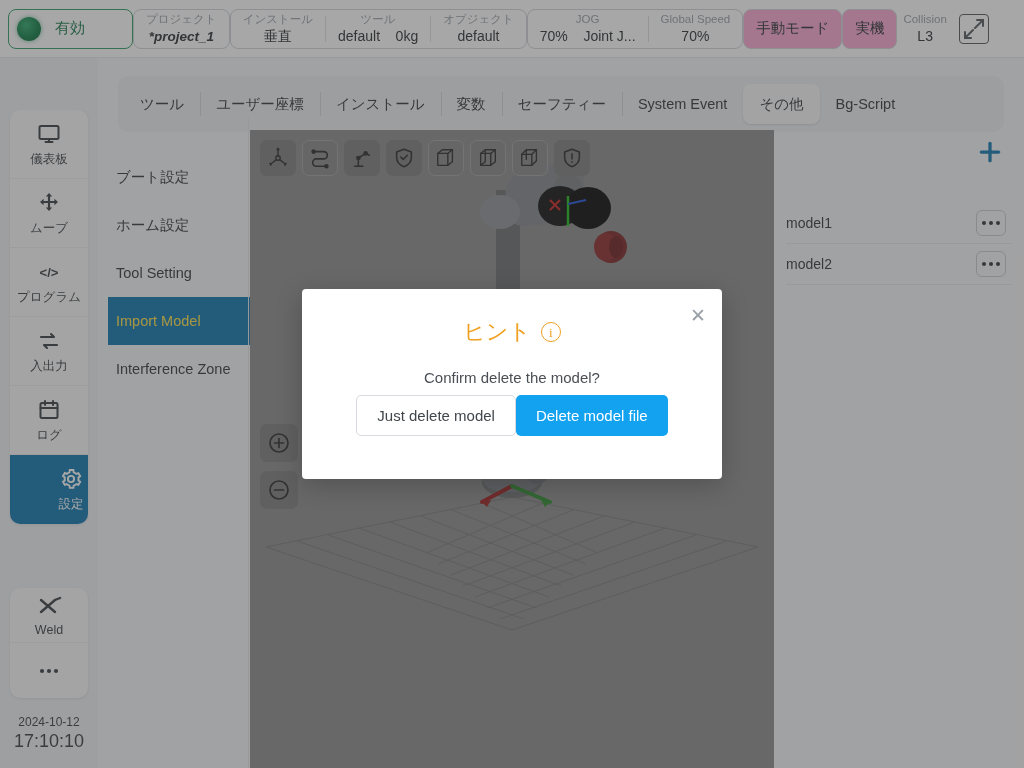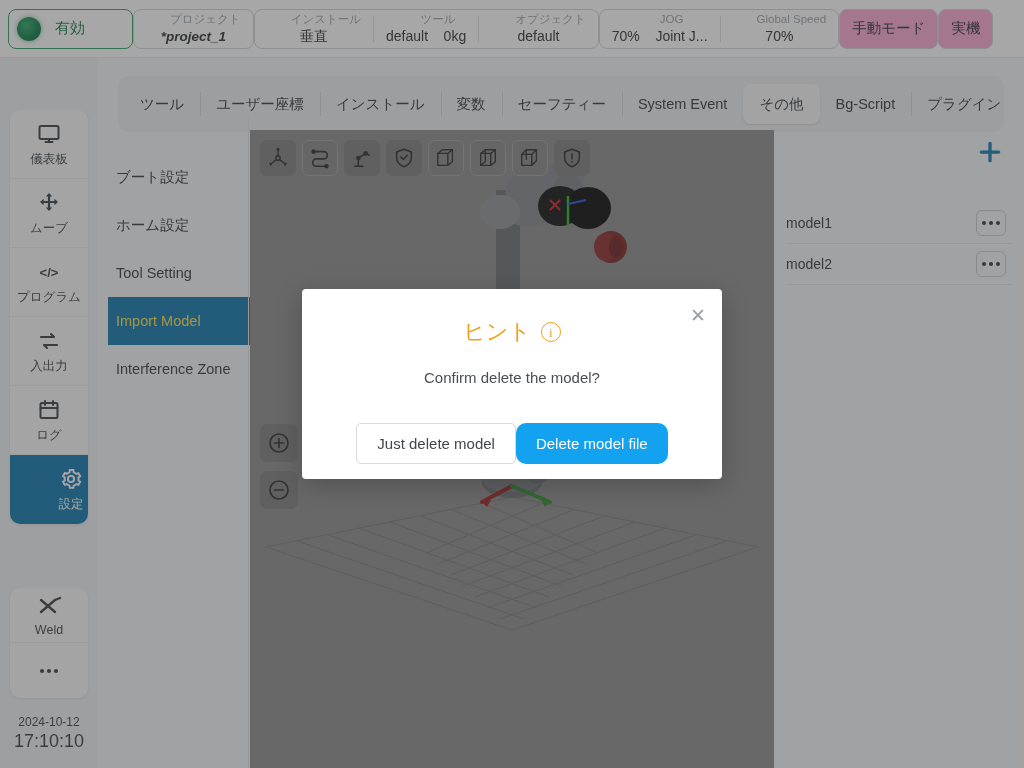--- a/index.html
+++ b/index.html
@@ -51,21 +51,21 @@
     box-shadow: 0 0 5px rgba(20,150,90,0.6);
   }
   .status-text { color: #1b7a4b; font-size: 15px; }
 
   .seg {
     display: flex; flex-direction: column;
     align-items: center; justify-content: center;
     padding: 0 12px;
     min-width: 0;
   }
-  .seg-top { font-size: 11.5px; color: #9aa1a8; line-height: 15px; white-space: nowrap; margin-left: 24px;}
+  .seg-top { font-size: 11.5px; color: #9aa1a8; line-height: 15px; white-space: nowrap;}
   .seg-bot { font-size: 14px; color: #2c3034; line-height: 19px; white-space: nowrap;}
   .seg-bot.ital { font-style: italic; font-weight: bold; font-size: 13.5px;}
   .divider-v { width: 1px; height: 26px; background: #dcdfe3; }
 
   .hdr-btn {
     border: 1px solid #cfd4d9; border-radius: 8px;
     height: 40px; padding: 0 12px;
     display: flex; align-items: center; justify-content: center;
     font-size: 14.5px; color: #2c3034; background: #f9a8d4;
     white-space: nowrap;
@@ -265,30 +265,30 @@
     display: flex; align-items: center; justify-content: center;
     font-size: 13px; font-family: "Liberation Serif", serif;
     line-height: 1;
   }
   #modal-msg {
     margin-top: 22px;
     text-align: center;
     font-size: 15px; color: #4a4f55;
   }
   #modal-actions {
-    margin-top: 37px;
+    margin-top: 9px;
     display: flex; justify-content: center; 
   }
   .modal-btn {
     height: 41px; border-radius: 5px;
     display: flex; align-items: center; justify-content: center;
     font-size: 15px; padding: 0 20px;
   }
   .modal-btn.secondary { border: 1px solid #d7dbdf; background: #fff; color: #41464c; }
-  .modal-btn.primary { background: #12a2ef; color: #fff; border-radius: 10px; }
+  .modal-btn.primary { background: #12a2ef; color: #fff; }
 </style>
 </head>
 <body>
 
 <div id="app">
 
   <div id="topbar">
 
     <div class="hdr-pill" id="status-pill">
       <span class="status-dot"></span>
@@ -460,21 +460,20 @@
 
     <div id="tabstrip">
       <div class="tab">ツール</div>
       <div class="tab">ユーザー座標</div>
       <div class="tab">インストール</div>
       <div class="tab">変数</div>
       <div class="tab">セーフティー</div>
       <div class="tab">System Event</div>
       <div class="tab active">その他</div>
       <div class="tab">Bg-Script</div>
-      <div class="tab">プラグイン</div>
     </div>
 
     <div id="submenu">
       <div class="submenu-item">ブート設定</div>
       <div class="submenu-item">ホーム設定</div>
       <div class="submenu-item">Tool Setting</div>
       <div class="submenu-item active">Import Model</div>
       <div class="submenu-item">Interference Zone</div>
     </div>
 

